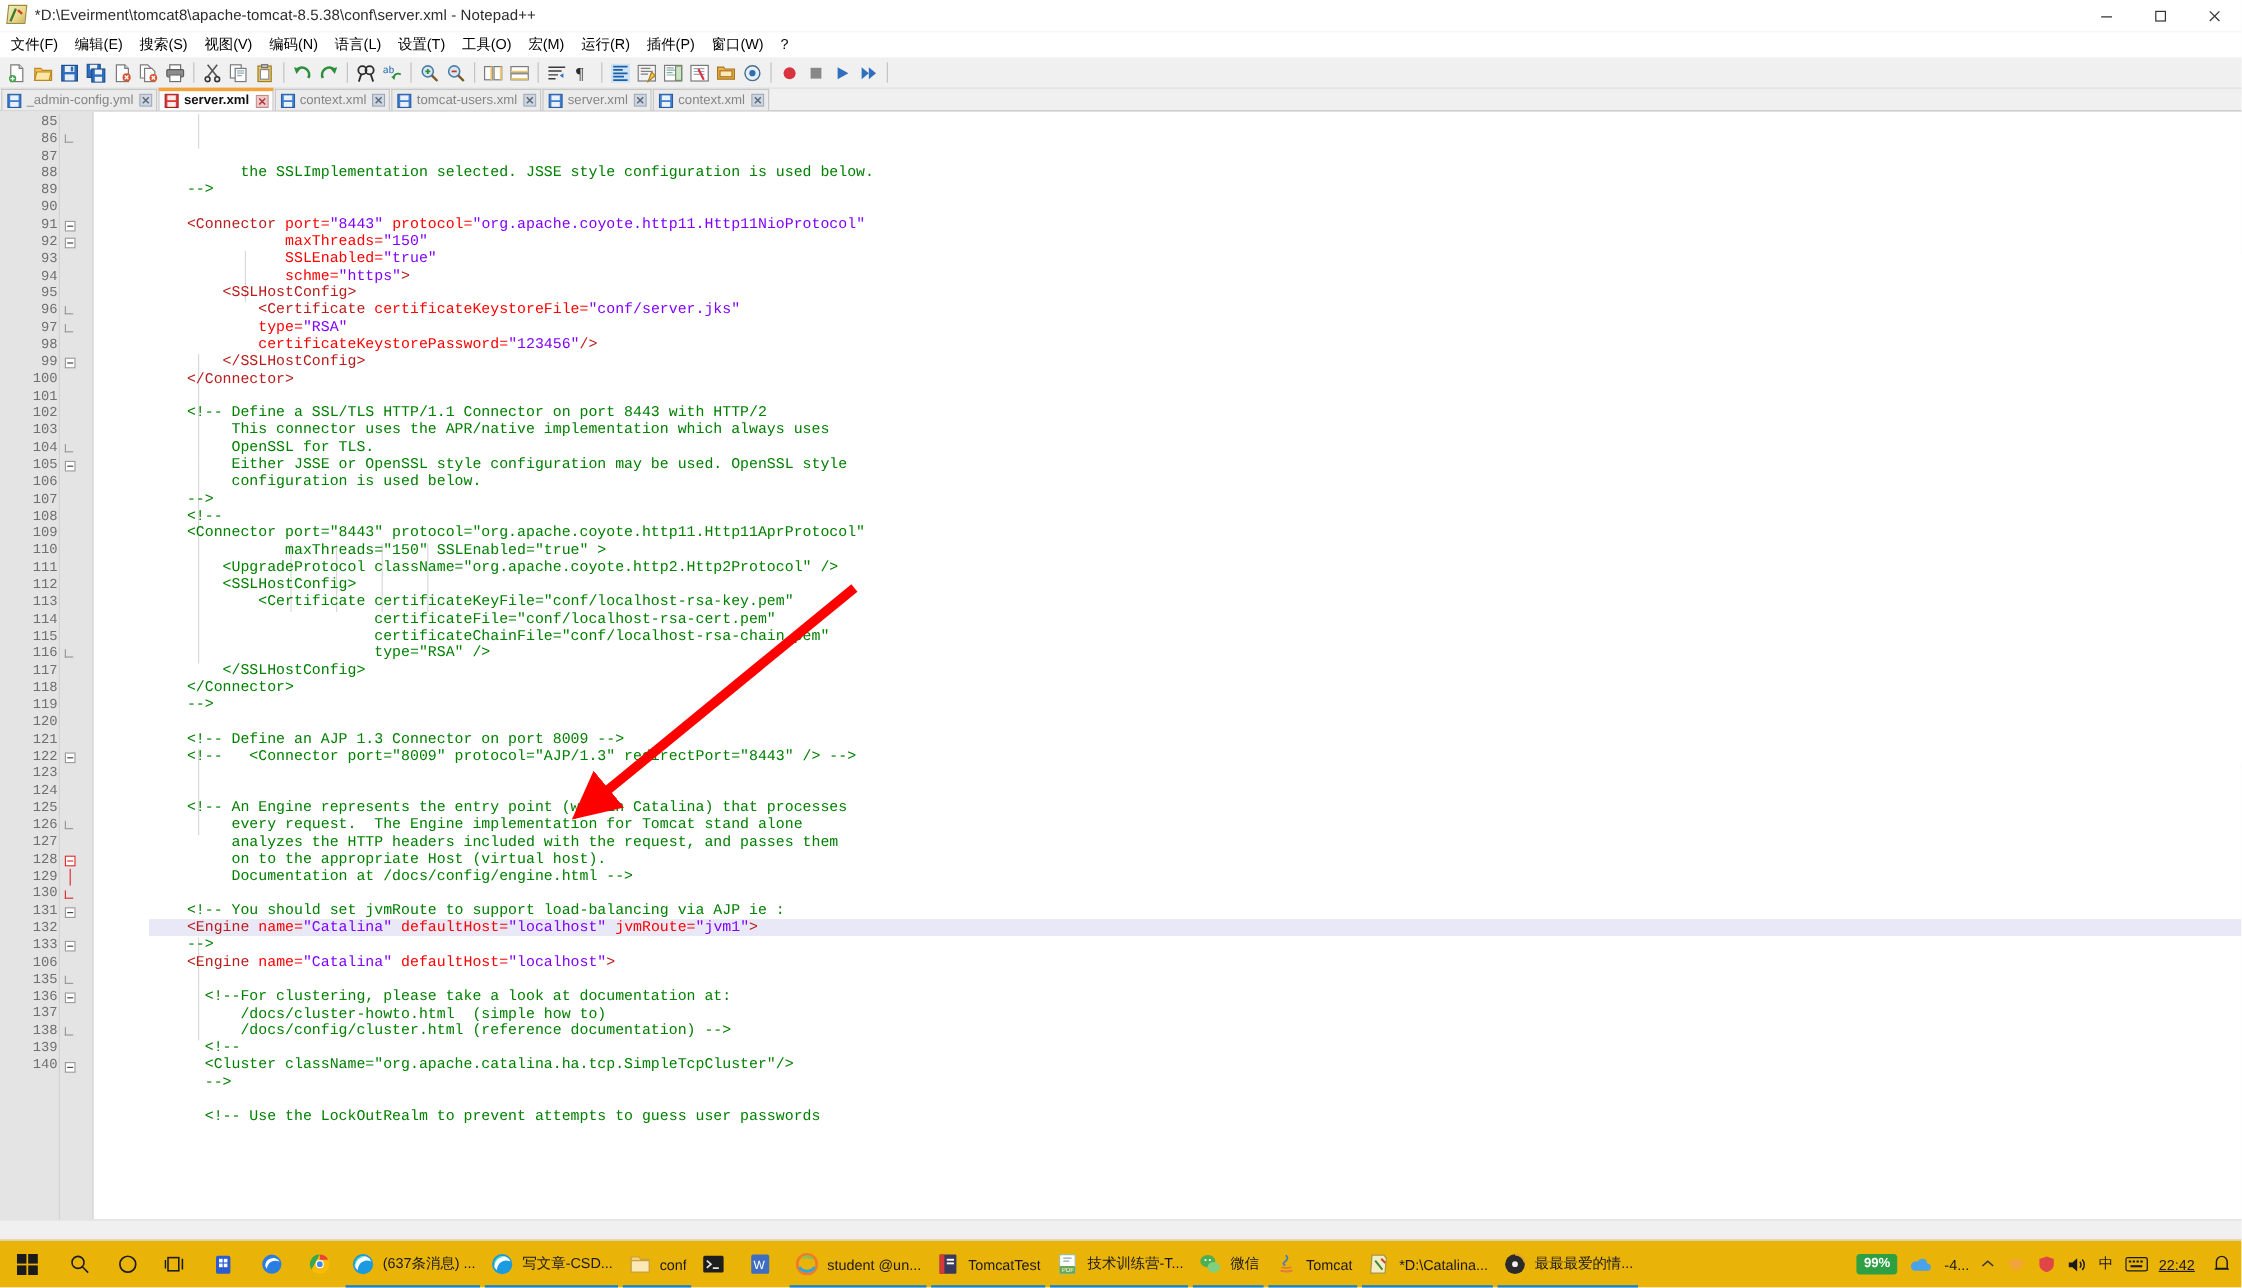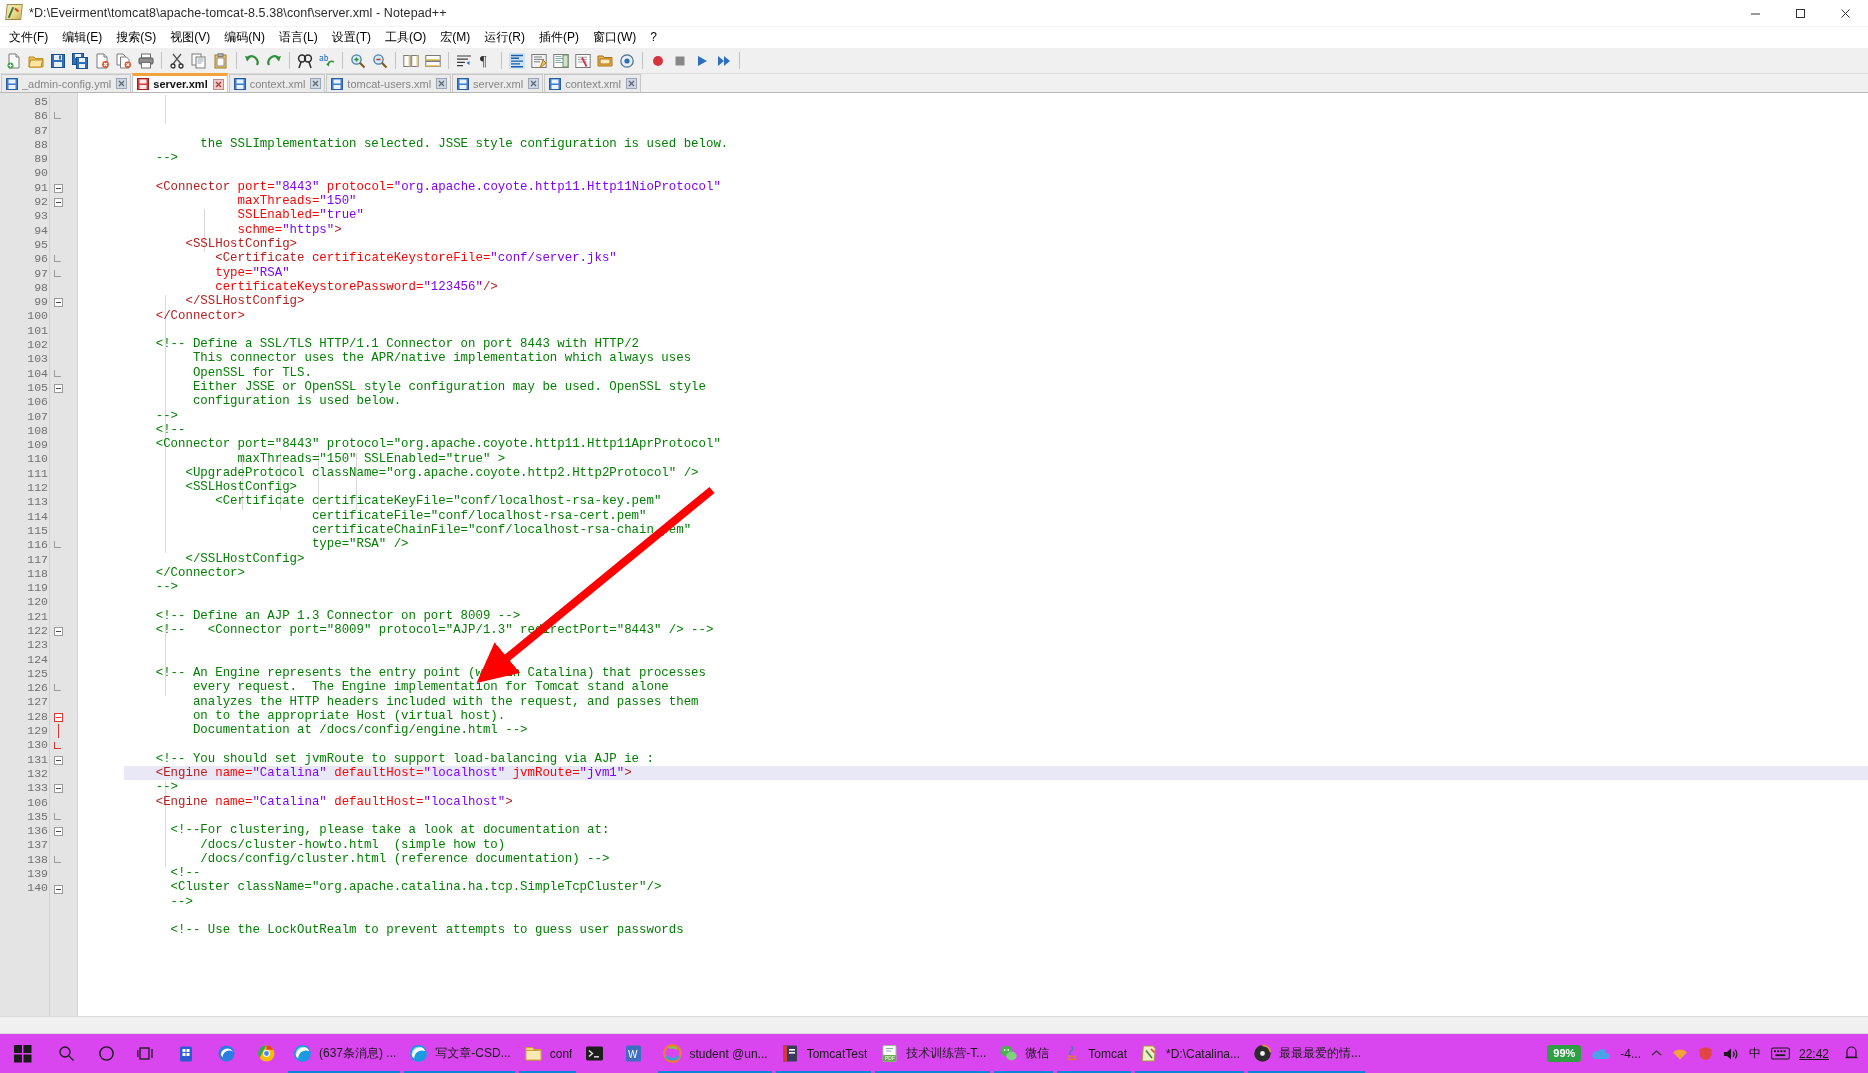--- a/index.html
+++ b/index.html
@@ -267,21 +267,21 @@
   .statusbar {
     height: 17px;
     background: #f0f0f0;
     border-top: 1px solid #dadada;
     flex: 0 0 auto;
   }
 
   
   .taskbar {
     height: 40px;
-    background: #d946ef;
+    background: #eab308;
     border-top: 1px solid #dadada;
     display: flex;
     align-items: center;
     flex: 0 0 auto;
     font-size: 12px;
     color: #1b1b1b;
   }
   .tb-start {
     width: 46px; height: 40px;
     display:flex; align-items:center; justify-content:center;

